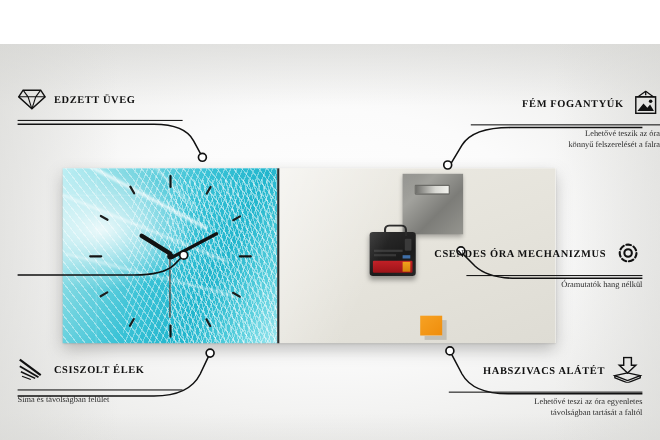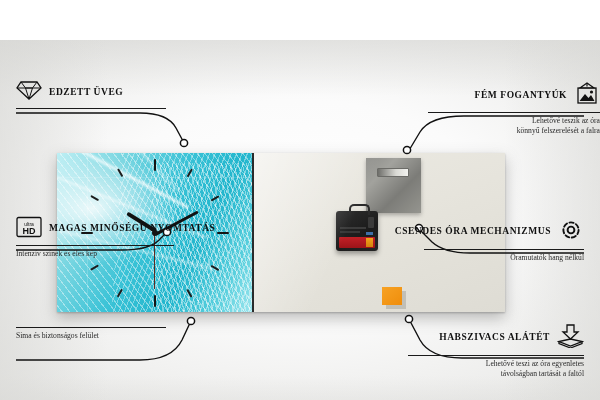--- a/index.html
+++ b/index.html
@@ -223,39 +223,36 @@
           <path d="M5,2 H21 L25,8 L13,19 L1,8 Z" fill="none" stroke="#111" stroke-width="1.3"></path>
           <path d="M1,8 H25 M5,2 L9.5,8 L13,19 M21,2 L16.5,8 L13,19 M9.5,8 H16.5" fill="none" stroke="#111" stroke-width="1"></path>
         </svg>
       </span>
       <span class="title">EDZETT
 ÜVEG</span>
     </div>
     <div class="rule"></div>
   </div>
 
-  <div class="callout left" style="left:16px;top:176px;width:158px;">
+
+  <div class="callout left" style="left:16px;top:284px;width:150px;">
     <div class="head">
       <span class="icon">
         <svg width="26" height="22" viewBox="0 0 26 22">
-          <rect x="1" y="1.5" width="24" height="19" fill="none" stroke="#111" stroke-width="1.3" rx="1.5"></rect>
-          <text x="13" y="9.5" font-family="Liberation Sans, sans-serif" font-size="5" text-anchor="middle" fill="#111">ultra</text>
-          <text x="13" y="18" font-family="Liberation Sans, sans-serif" font-size="9" font-weight="bold" text-anchor="middle" fill="#111">HD</text>
-        </svg>
-      </span>
-      <span class="title">MAGAS MINŐSÉGŰ
-NYOMTATÁS</span>
-    </div>
-    <div class="rule"></div>
-    <div class="desc">Intenzív színek és éles kép</div>
-  </div>
-
-  <div class="callout left" style="left:16px;top:284px;width:150px;">
-    <div class="rule"></div>
-    <div class="desc">Sima és biztonságos felület</div>
+          <path d="M2,3 L21,17" stroke="#111" stroke-width="2" fill="none"></path>
+          <path d="M2,9 L19,19" stroke="#111" stroke-width="1.7" fill="none"></path>
+          <path d="M3,14 L16,20" stroke="#111" stroke-width="1.4" fill="none"></path>
+          <path d="M4,18 L12,21" stroke="#111" stroke-width="1.1" fill="none"></path>
+        </svg>
+      </span>
+      <span class="title">CSISZOLT
+ÉLEK</span>
+    </div>
+    <div class="rule"></div>
+    <div class="desc">Sima és távolságban felület</div>
   </div>
 
   <div class="callout right" style="right:0;top:42px;width:172px;">
     <div class="head">
       <span class="title">FÉM
 FOGANTYÚK</span>
       <span class="icon">
         <svg width="26" height="23" viewBox="0 0 26 23">
           <path d="M13,1 L13,4.5" stroke="#111" stroke-width="1.2"></path>
           <path d="M13,1 L6,6 L20,6 Z" fill="none" stroke="#111" stroke-width="1.2"></path>

